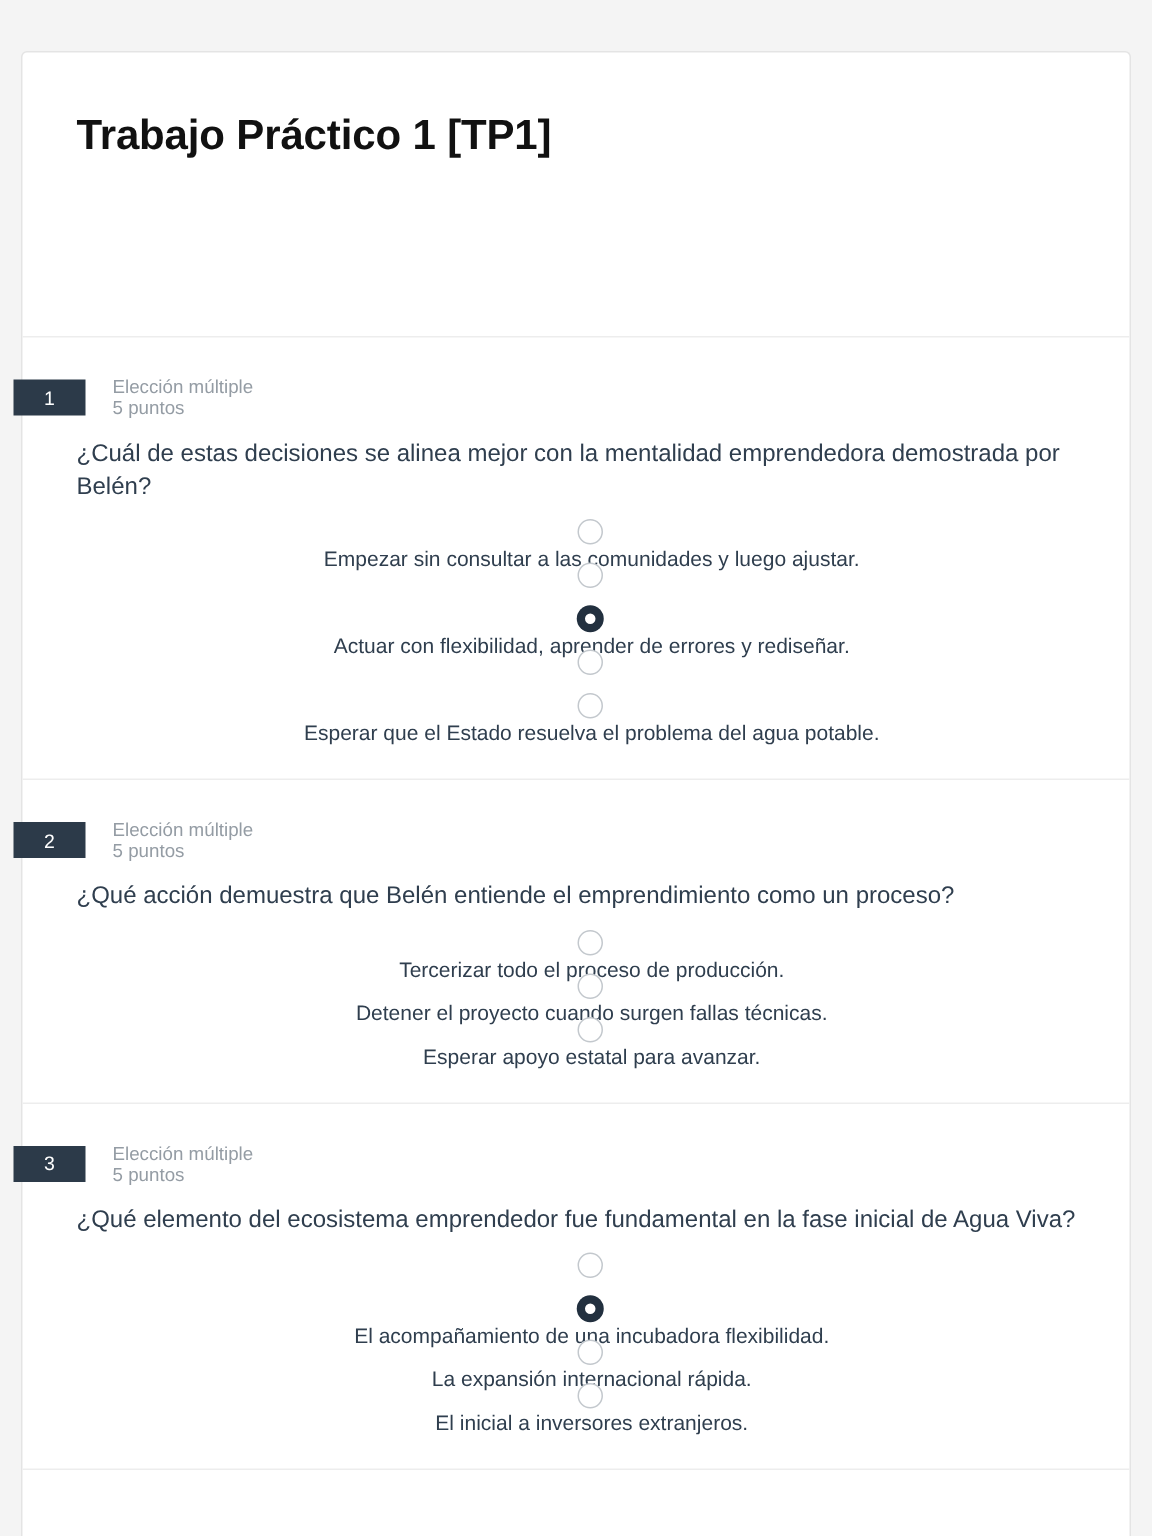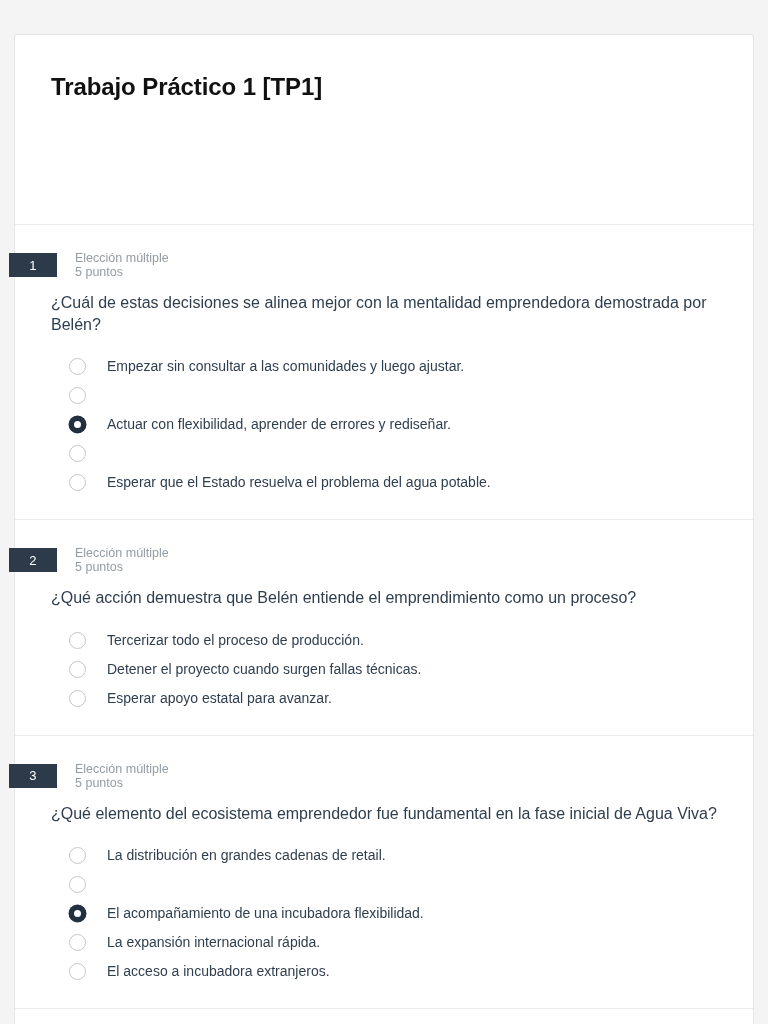--- a/index.html
+++ b/index.html
@@ -26,21 +26,21 @@
   }
 
   
   .quiz-header {
     height: 190px;
     padding: 38px 36px 0 36px;
     border-bottom: 1px solid #ededed;
   }
 
   .quiz-title {
-    font-size: 24px;
+    font-size: 28px;
     font-weight: bold;
     color: #111111;
     letter-spacing: -0.1px;
     line-height: 1.2;
   }
 
   .quiz-desc {
     margin-top: 14px;
     font-size: 13px;
     color: #8a939c;
@@ -91,22 +91,23 @@
     color: #2f3e4e;
     line-height: 1.35;
   }
 
   .q-options {
     margin-top: 11px;
   }
 
   .q-option {
     display: flex;
-    align-items: flex-end;
+    align-items: center;
     height: 29px;
+    flex-direction: column;
   }
 
   .radio {
     width: 17px;
     height: 17px;
     border-radius: 50%;
     flex: 0 0 auto;
     margin-left: 18px;
     border: 1.6px solid #c3c8cd;
     background: #ffffff;
@@ -196,34 +197,30 @@
           <div class="q-badge">3</div>
           <div class="q-meta">
             <span class="q-meta-type">Elección múltiple</span>
             <span class="q-meta-points">5 puntos</span>
           </div>
         </div>
         <div class="q-text">¿Qué elemento del ecosistema emprendedor fue fundamental en la fase inicial de Agua Viva?</div>
         <div class="q-options">
           <label class="q-option">
             <span class="radio"></span>
-            <span class="opt-label">La distribución en grandes cadenas de retail.</span>
-          </label>
-          <label class="q-option">
-            <span class="radio"></span>
           </label>
           <label class="q-option">
             <span class="radio selected"></span>
             <span class="opt-label">El acompañamiento de una incubadora flexibilidad.</span>
           </label>
           <label class="q-option">
             <span class="radio"></span>
             <span class="opt-label">La expansión internacional rápida.</span>
           </label>
           <label class="q-option">
             <span class="radio"></span>
-            <span class="opt-label">El acceso a incubadora extranjeros.</span>
+            <span class="opt-label">El inicial a inversores extranjeros.</span>
           </label>
         </div>
       </div>
     </div>
 
 </div>
 
 </body></html>

